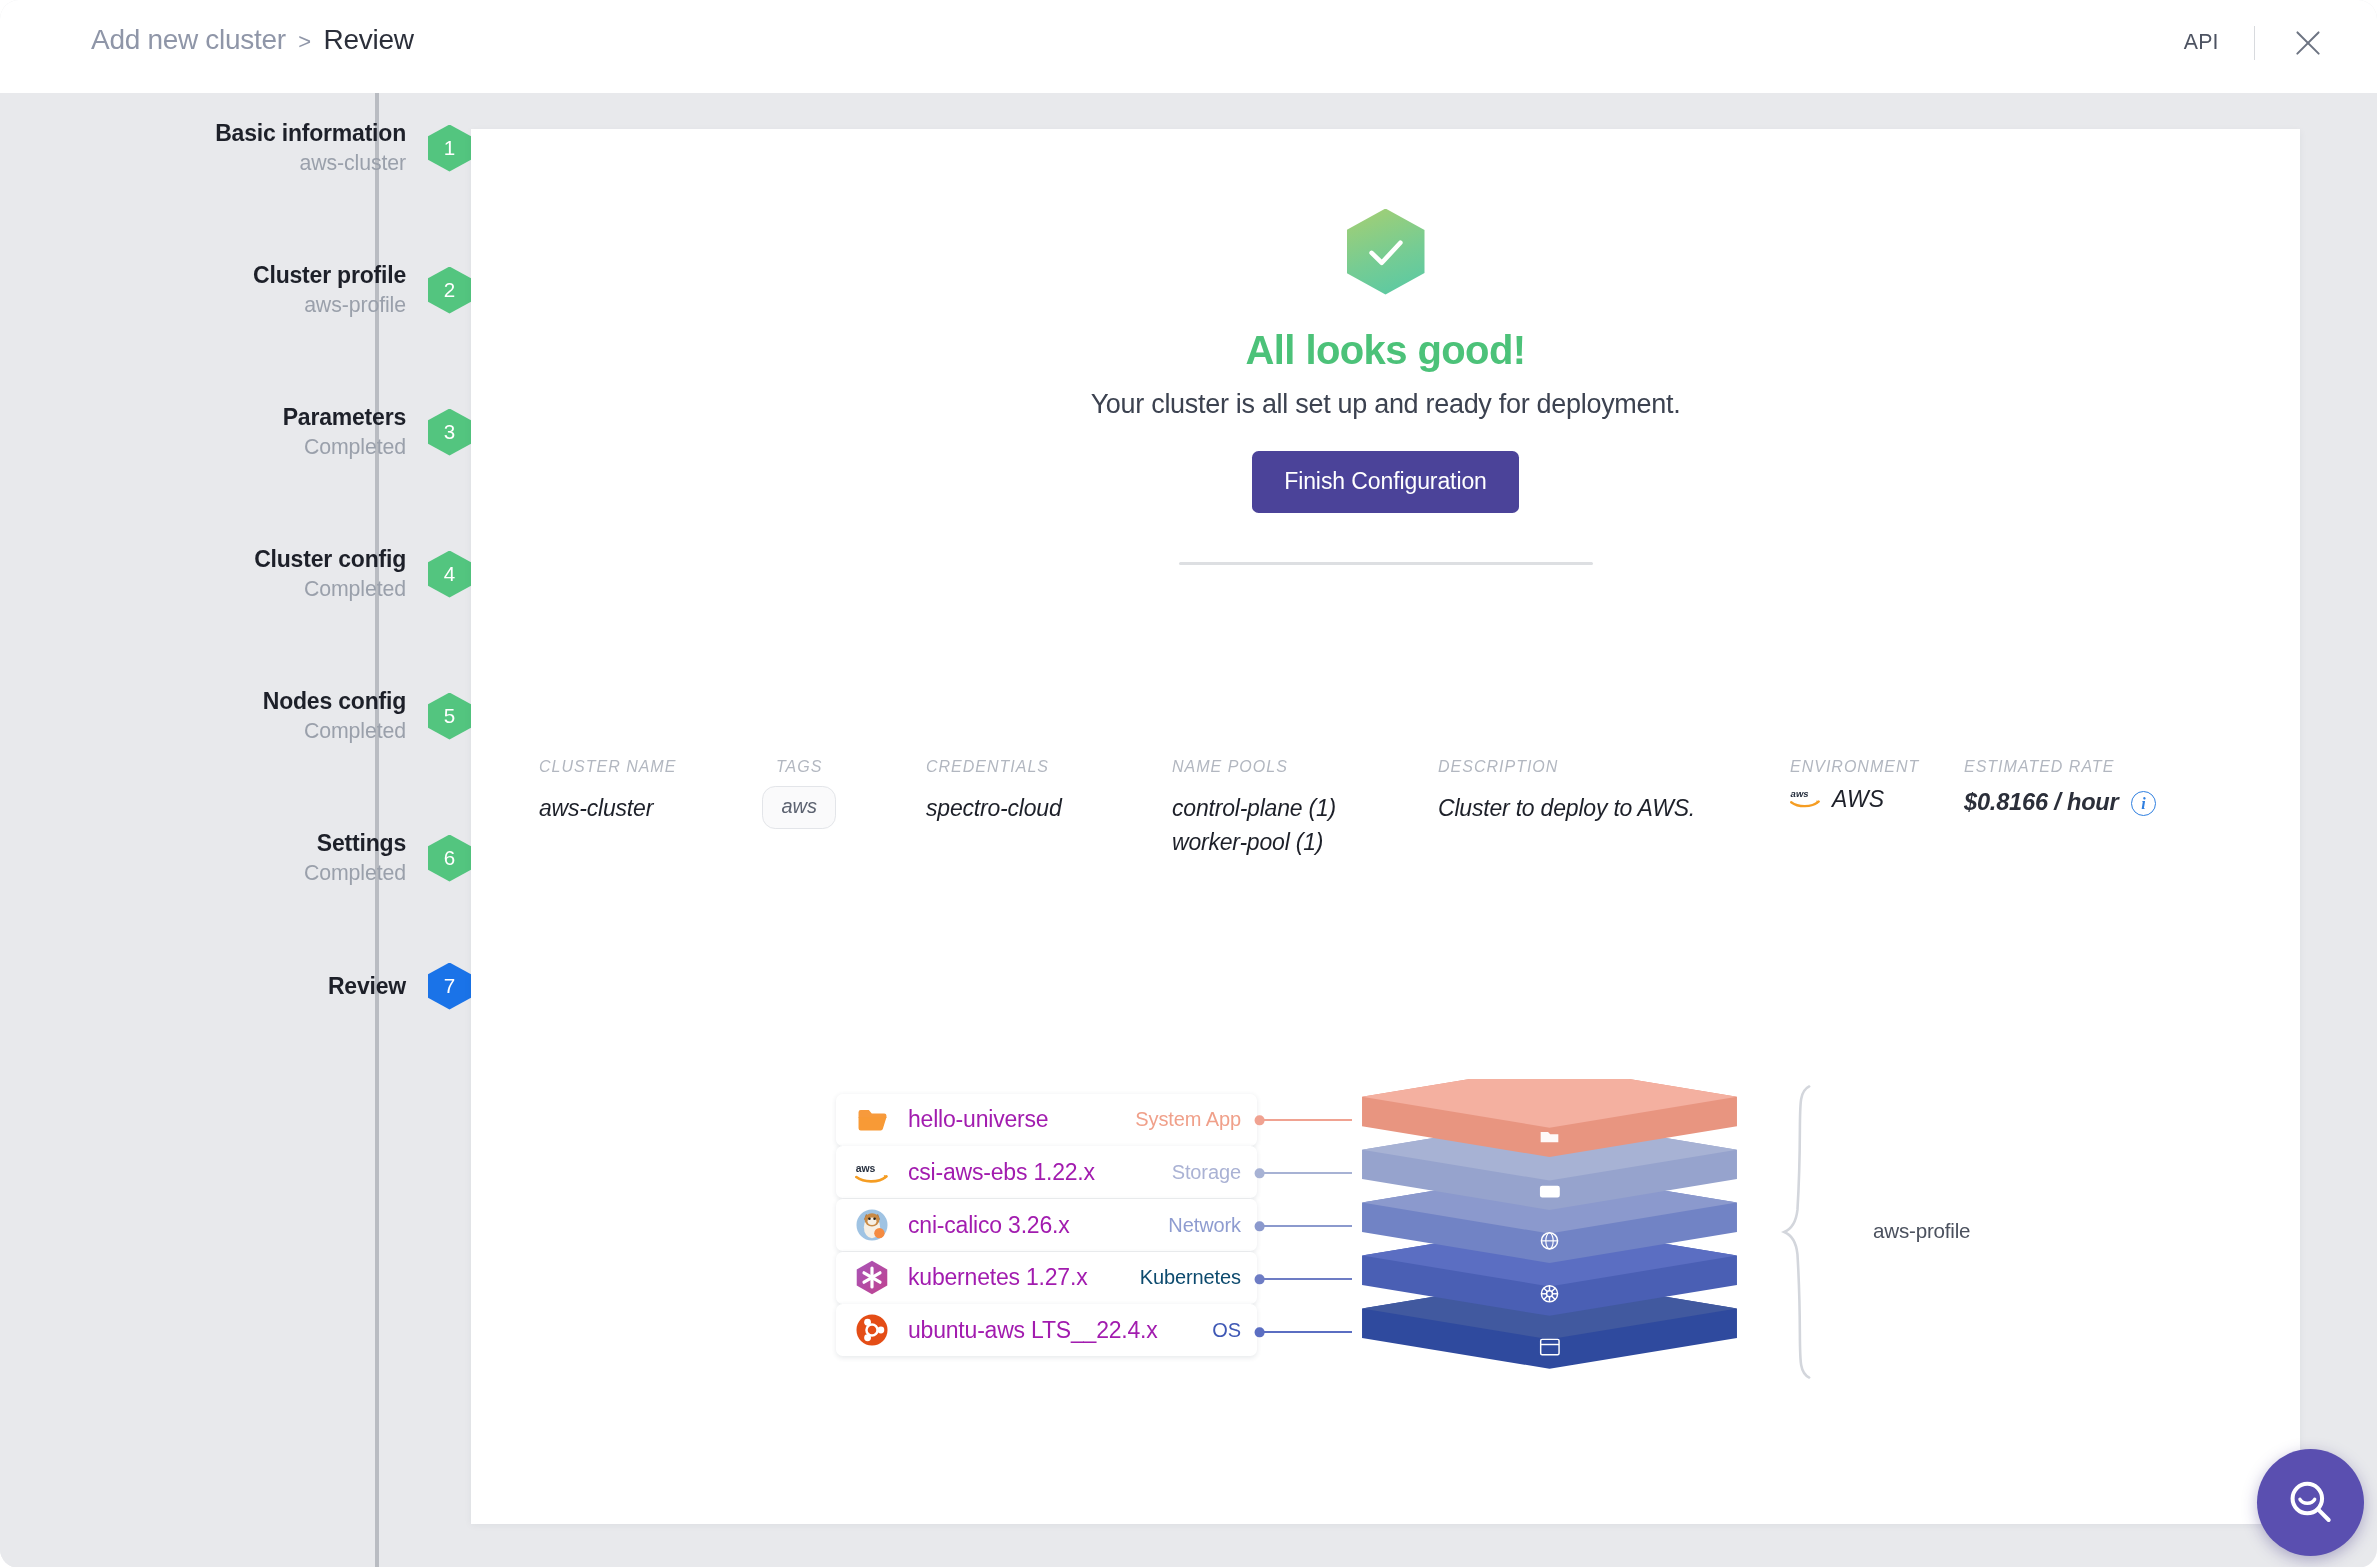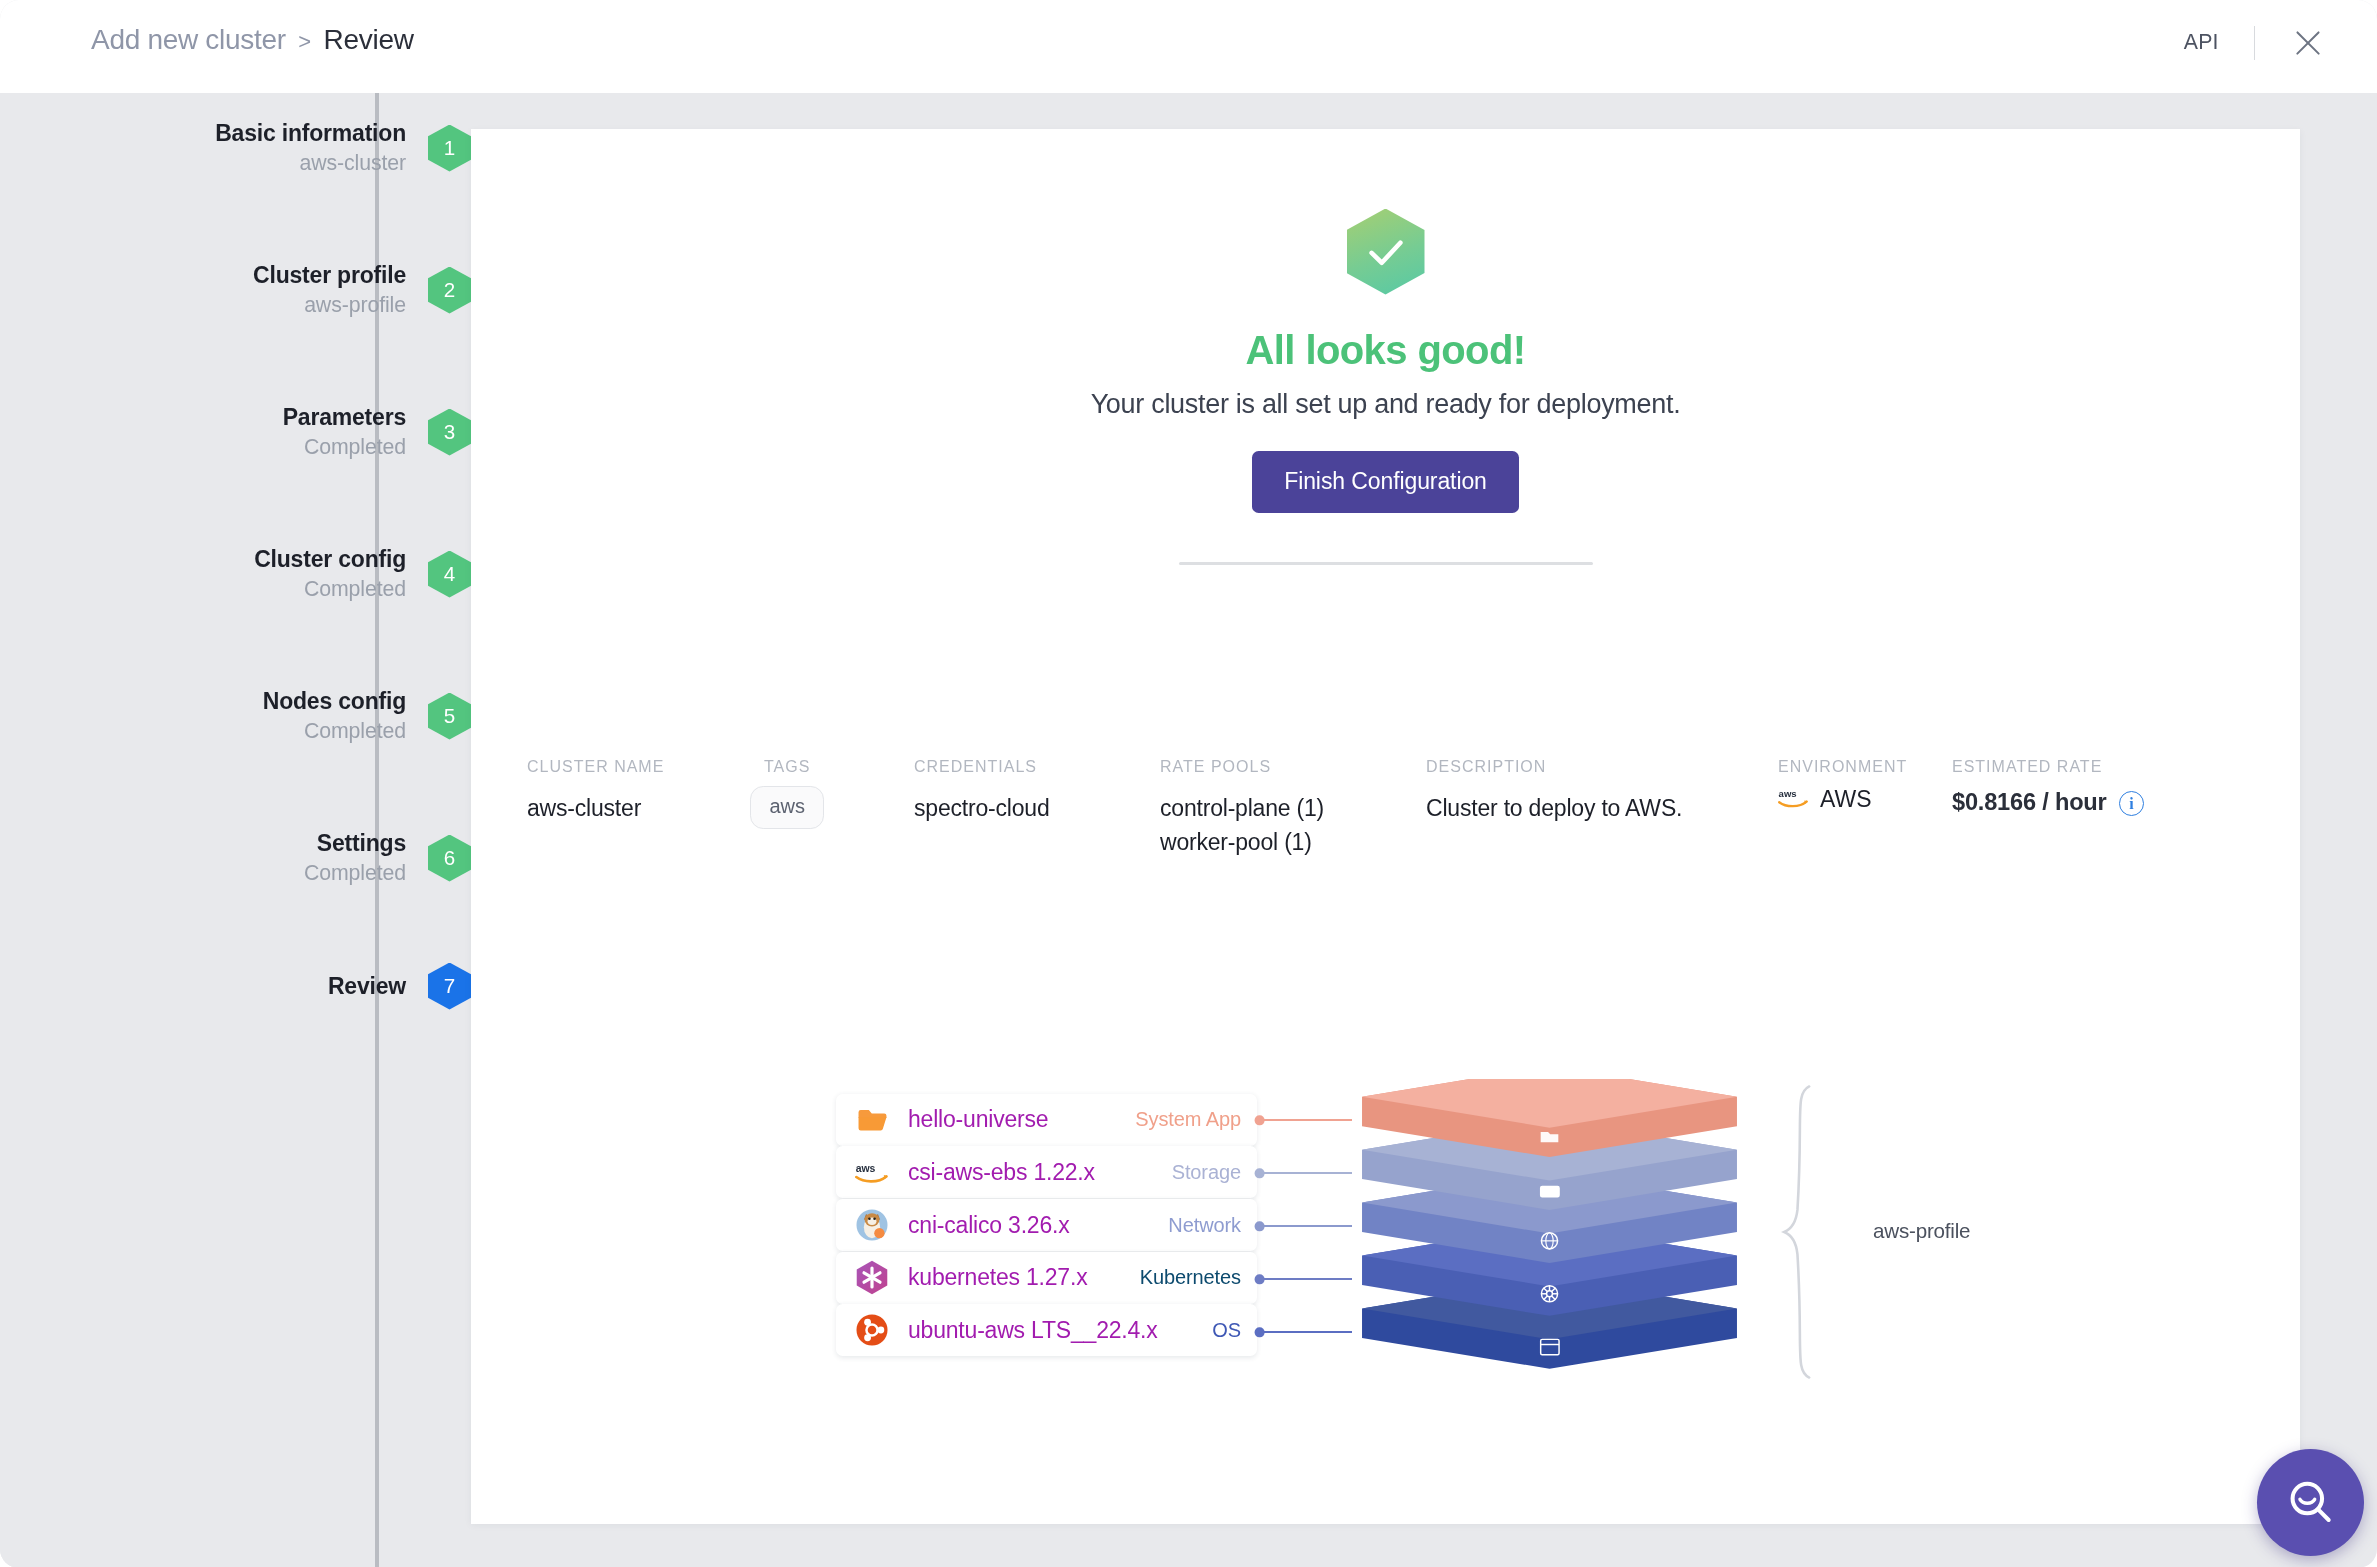--- a/index.html
+++ b/index.html
@@ -116,21 +116,21 @@
     font-size: 23px; font-family: inherit; letter-spacing: -0.1px;
     cursor: pointer;
   }
   #hero-div {
     margin: 49px auto 0; width: 414px; height: 2.9px;
     background: #dddfe2; border-radius: 1.5px;
   }
 
   
   #summary {
-    position: absolute; left: 4px; top: 629px; width: 1829px; height: 118px;
+    position: absolute; left: 16px; top: 629px; width: 1829px; height: 118px; font-style: italic;
   }
   .sum-col { position: absolute; top: 0; }
   .sum-label {
     font-size: 16px; color: #b2b7c0; letter-spacing: 1px; font-weight: 500;
   }
   .sum-value {
     margin-top: 15.5px; font-size: 23px; color: #1d2029; letter-spacing: -0.2px;
     line-height: 1.45;
   }
   .tag-chip {
@@ -307,21 +307,21 @@
         <div class="sum-label">TAGS</div>
         <span class="tag-chip">aws</span>
       </div>
 
       <div class="sum-col" style="left:439px;">
         <div class="sum-label">CREDENTIALS</div>
         <div class="sum-value">spectro-cloud</div>
       </div>
 
       <div class="sum-col" style="left:685px;">
-        <div class="sum-label">RATE POOLS</div>
+        <div class="sum-label">NAME POOLS</div>
         <div class="sum-value">control-plane (1)</div>
         <div class="sum-value" style="margin-top:1.5px;">worker-pool (1)</div>
       </div>
 
       <div class="sum-col" style="left:951px;">
         <div class="sum-label">DESCRIPTION</div>
         <div class="sum-value">Cluster to deploy to AWS.</div>
       </div>
 
       <div class="sum-col" style="left:1303px;">

